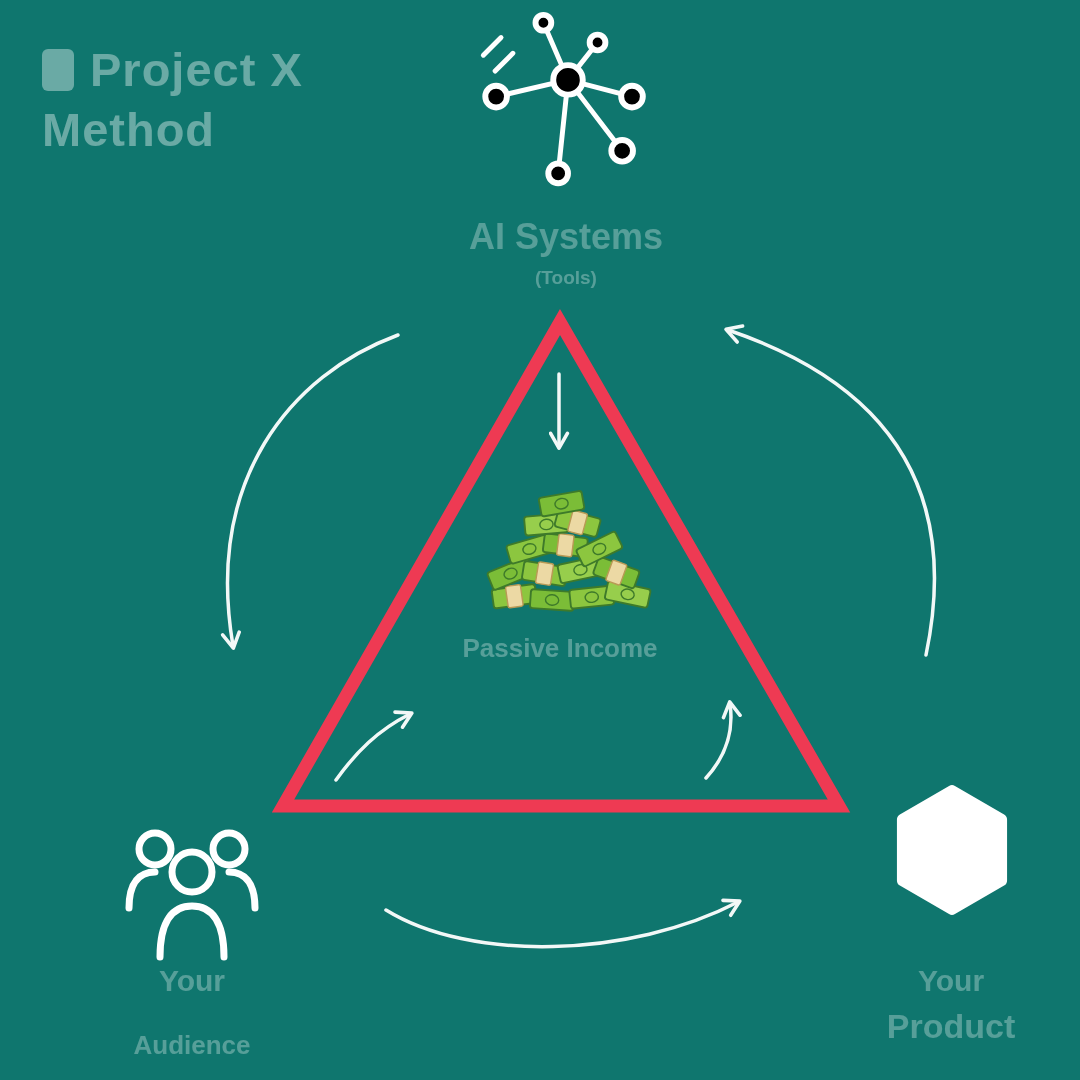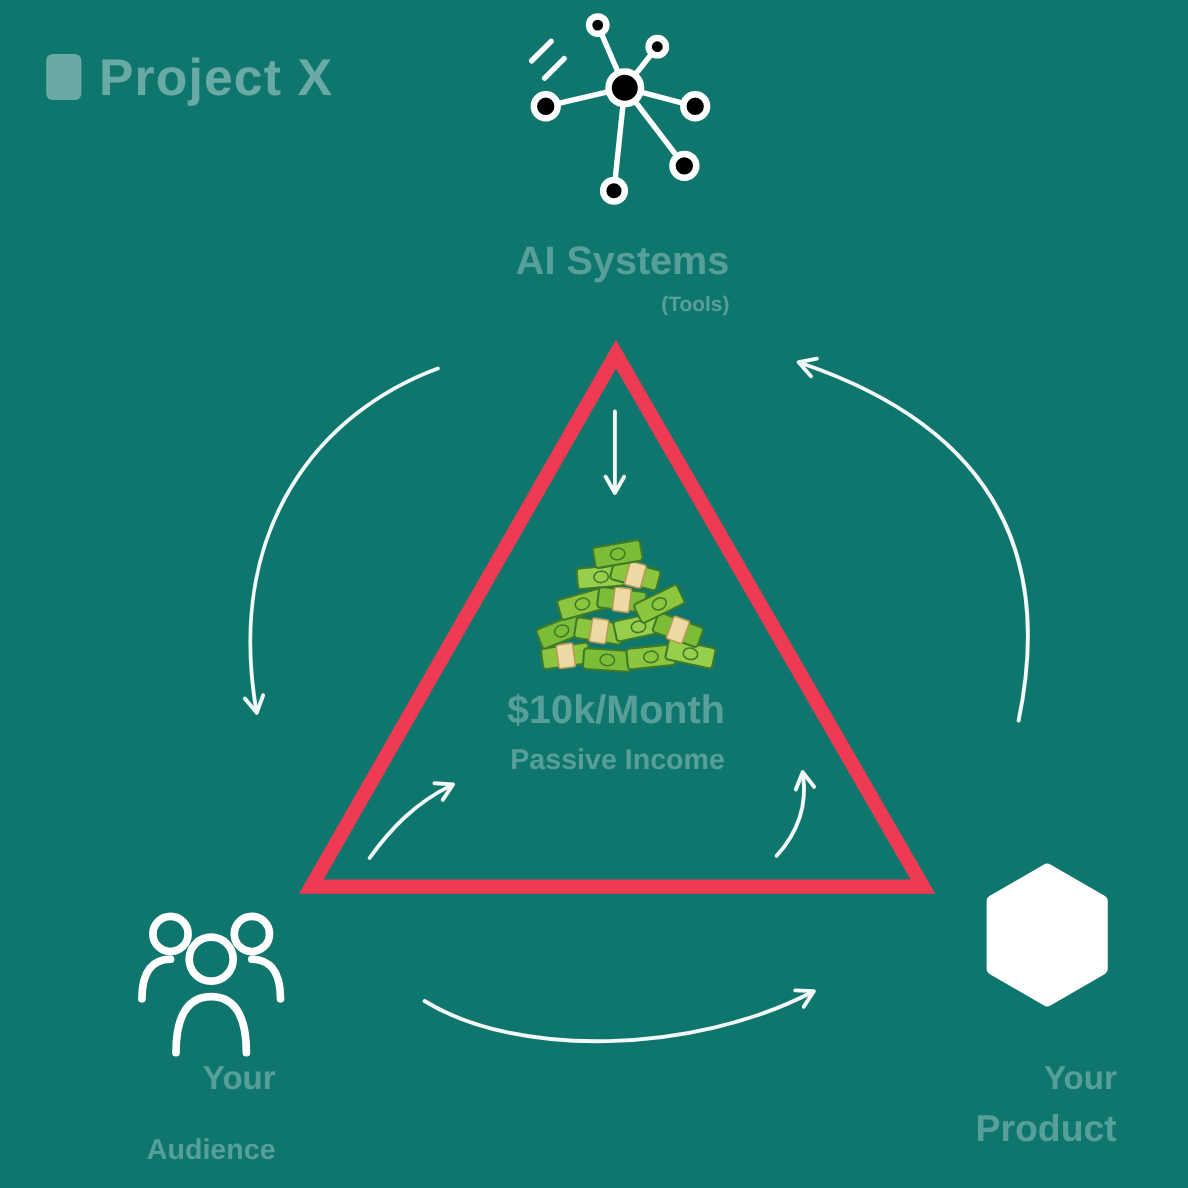--- a/index.html
+++ b/index.html
@@ -34,21 +34,21 @@
     background: rgba(255,255,255,0.38);
     border-radius: 6px;
     margin-right: 16px;
     vertical-align: -5px;
   }
 
   
   .label {
     position: absolute;
     transform: translateX(-50%);
-    text-align: right;
+    text-align: center;
     font-weight: bold;
     color: rgba(255,255,255,0.30);
     white-space: nowrap;
   }
   .label .l1 { display: block; }
   .label .l2 { display: block; margin-top: 9px; }
 
   .label-top    { left: 566px; top: 216px; }
   .label-top    .l1 { font-size: 36px; }
   .label-top    .l2 { font-size: 19px; }
@@ -65,20 +65,21 @@
   .label-br     .l1 { font-size: 30px; }
   .label-br     .l2 { font-size: 34px; }
 </style>
 </head>
 <body>
 
 <div class="canvas">
 
   <div class="abs header">
     <div><span class="bullet"></span><span>Project X</span></div>
+    <div>Method</div>
   </div>
 
   <svg class="abs" style="left:468px; top:8px;" width="200" height="192" viewBox="0 0 200 195">
     <g fill="none" stroke="#ffffff" stroke-width="5" stroke-linecap="round">
       <line x1="100" y1="73" x2="27" y2="90"></line>
       <line x1="100" y1="73" x2="165" y2="90"></line>
       <line x1="100" y1="73" x2="155" y2="145"></line>
       <line x1="100" y1="73" x2="90" y2="168"></line>
       <line x1="100" y1="73" x2="75" y2="15"></line>
       <line x1="100" y1="73" x2="130" y2="35"></line>
@@ -201,21 +202,20 @@
   <svg class="abs" style="left:893px; top:783px;" width="118" height="134" viewBox="0 0 120 136">
     <polygon points="60,8 110,37 110,99 60,128 10,99 10,37" fill="#ffffff" stroke="#ffffff" stroke-width="12" stroke-linejoin="round"></polygon>
   </svg>
 
   <div class="label label-top">
     <span class="l1">AI Systems</span>
     <span class="l2">(Tools)</span>
   </div>
 
   <div class="label label-center">
-    <span class="l1">$10k/Month</span>
     <span class="l2">Passive Income</span>
   </div>
 
   <div class="label label-bl">
     <span class="l1">Your</span>
     <span class="l2">Audience</span>
   </div>
 
   <div class="label label-br">
     <span class="l1">Your</span>

